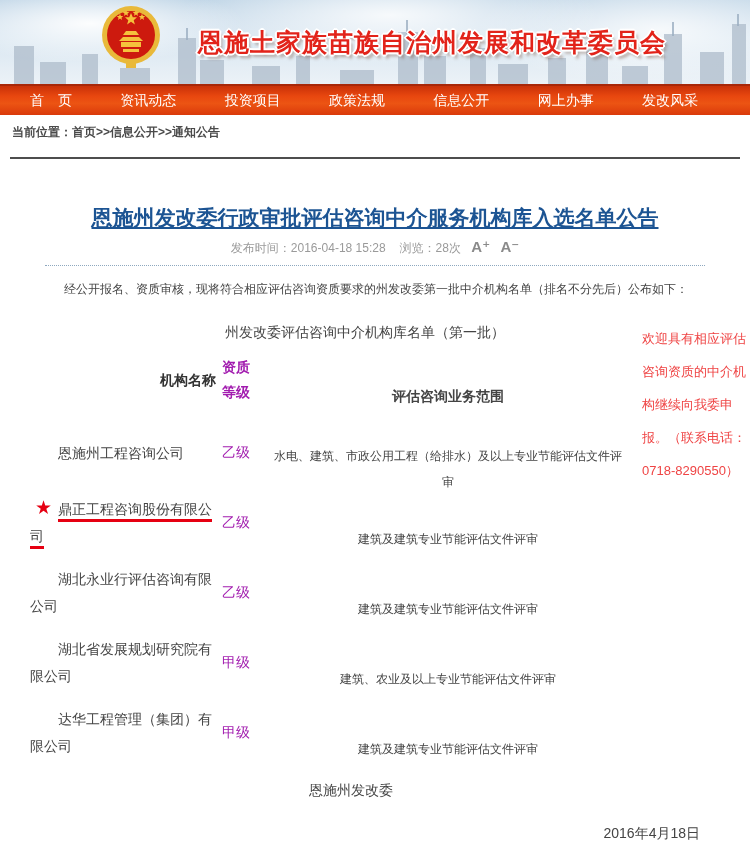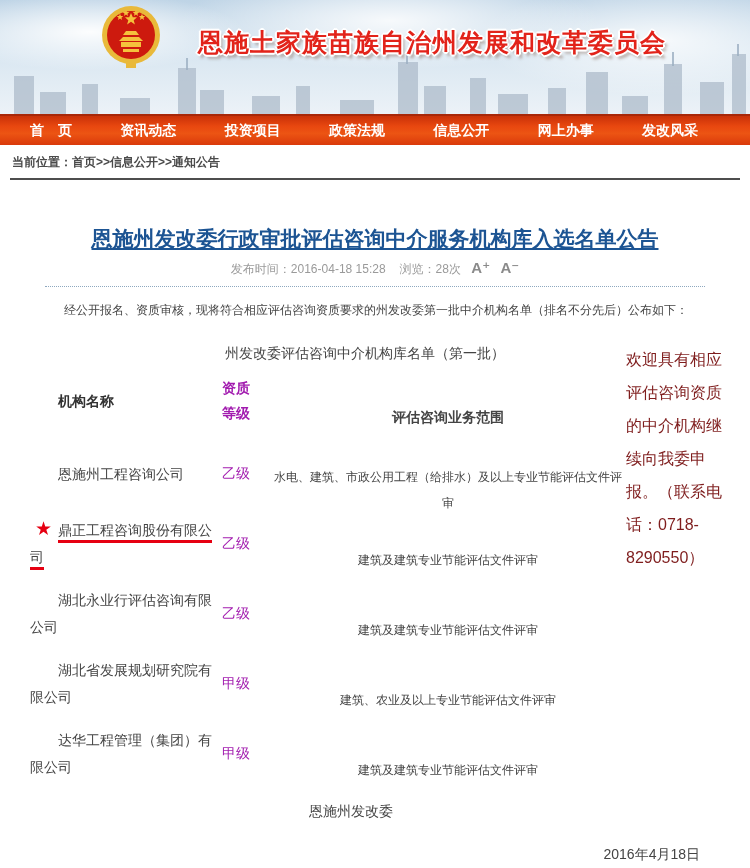--- a/index.html
+++ b/index.html
@@ -8,21 +8,21 @@
     height: 868px;
     overflow: hidden;
     background: #fff;
     font-family: "Liberation Sans", "DejaVu Sans", sans-serif;
     color: #444;
   }
 
   
   .banner {
     position: relative;
-    height: 114px;
+    height: 84px;
     overflow: hidden;
     background:
       radial-gradient(ellipse 220px 55px at 12% 28%, rgba(255,255,255,.95), rgba(255,255,255,0) 70%),
       radial-gradient(ellipse 300px 70px at 52% 18%, rgba(255,255,255,.85), rgba(255,255,255,0) 70%),
       radial-gradient(ellipse 260px 80px at 88% 35%, rgba(255,255,255,.8), rgba(255,255,255,0) 70%),
       linear-gradient(180deg, #bed4e6 0%, #d8e6f1 45%, #ecf2f7 100%);
   }
   .skyline { position: absolute; bottom: 0; left: 0; width: 750px; height: 72px; }
   .emblem { position: absolute; left: 93px; top: 4px; }
   .banner-title {
@@ -38,26 +38,26 @@
 
   
   .nav {
     height: 31px;
     border-top: 2px solid #a82708;
     background: linear-gradient(180deg, #c93108 0%, #e8470f 35%, #ec5413 60%, #da3a0b 100%);
     display: flex; align-items: center; justify-content: space-between;
     padding: 0 52px 0 30px;
   }
   .nav-item {
-    color: #fff; font-size: 14px; font-weight: bold;
+    color: #fff; font-size: 14px; font-weight: normal;
     text-decoration: none; cursor: pointer; white-space: nowrap;
   }
 
   
-  .breadcrumb { padding: 9px 0 7px 12px; font-size: 12px; color: #4a4a4a; font-weight: bold; border-radius: 8px; }
+  .breadcrumb { padding: 9px 0 16px 12px; font-size: 12px; color: #4a4a4a; font-weight: bold; border-radius: 8px; }
   .breadcrumb .crumb-path { color: #4a4a4a; cursor: pointer; text-decoration: none; }
   .rule { border: none; border-top: 2px solid #4e4e4e; margin: 0 10px; }
 
   
   .article-title {
     margin: 46px 40px 0;
     text-align: center;
     font-size: 21px; line-height: 25px; font-weight: bold;
     color: #1c5493;
     text-decoration: underline;
@@ -65,30 +65,30 @@
   .meta { text-align: center; font-size: 12px; line-height: 16px; color: #9a9a9a; margin-top: 9px; }
   .meta .sep { display: inline-block; width: 14px; }
   .font-btn { font-size: 15px; color: #8a8a8a; margin-left: 7px; cursor: pointer; font-weight: bold; }
   .dotted { border: none; border-top: 1px dotted #8ea8bf; margin: 9px 45px 0; }
   .intro { margin: 15px 45px 0 64px; font-size: 12px; line-height: 17px; color: #444; }
 
   
   .table-wrap { position: relative; margin-top: 24px; }
   .list-title { margin-left: 225px; font-size: 14px; line-height: 20px; color: #444; }
   .side-note {
-    position: absolute; left: 626px; top: 0;
-    width: 106px; font-size: 16px; line-height: 33px; color: #7f1d1d;
+    position: absolute; left: 642px; top: 0;
+    width: 106px; font-size: 13px; line-height: 33px; color: #ef4444;
   }
   .trow { position: relative; display: flex; align-items: center; height: 70px; }
   .trow.thead { height: 76px; font-weight: bold; color: #333; }
   .cell-name {
     flex: 0 0 216px; width: 216px; padding-left: 30px;
     text-indent: 28px; font-size: 14px; line-height: 27px; color: #444;
   }
-  .thead .cell-name { color: #333; }
+  .thead .cell-name { color: #333; text-align: right; }
   .cell-grade { flex: 0 0 56px; width: 56px; padding-left: 6px; font-size: 14px; color: #a21caf; }
   .thead .cell-grade .w2 { display: inline-block; width: 30px; line-height: 25px; }
   .cell-scope { flex: 0 0 352px; width: 352px; text-align: center; font-size: 12px; line-height: 26px; color: #444; margin-top: 32px; }
   .thead .cell-scope { font-size: 14px; }
   .star { display: none; position: absolute; left: 35px; top: 10px; color: #e60012; font-size: 19px; line-height: 19px; }
   .underlined .name-text {
     text-decoration: underline;
     text-decoration-color: #e60012;
     text-decoration-thickness: 3px;
     text-underline-offset: 5px;

